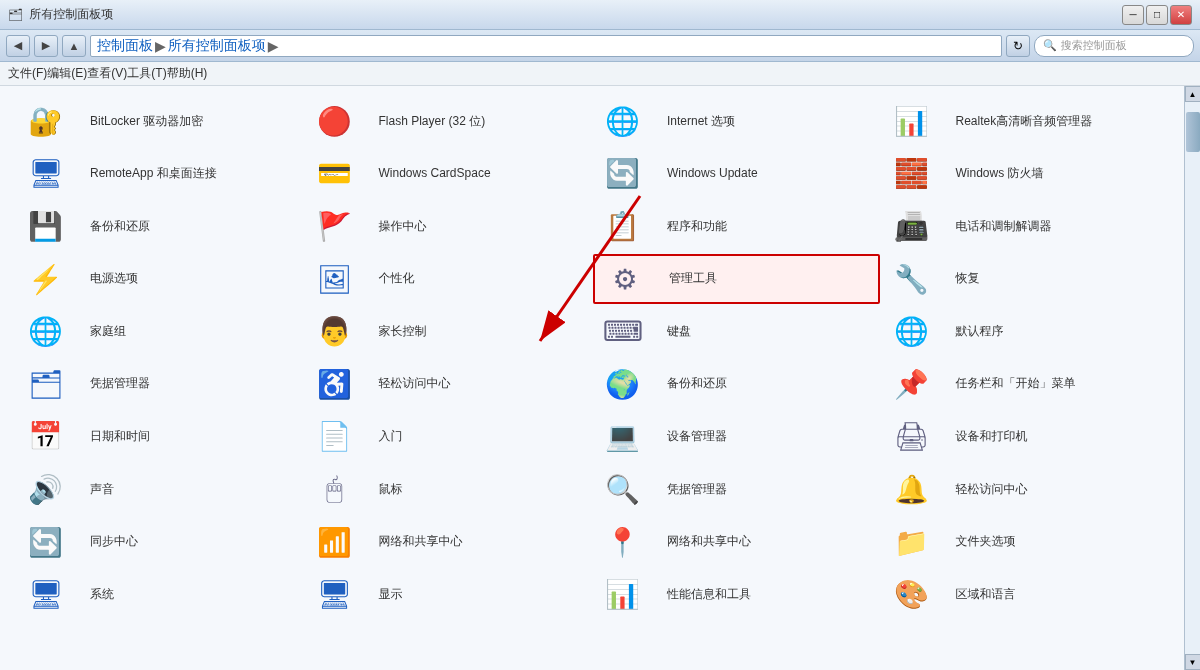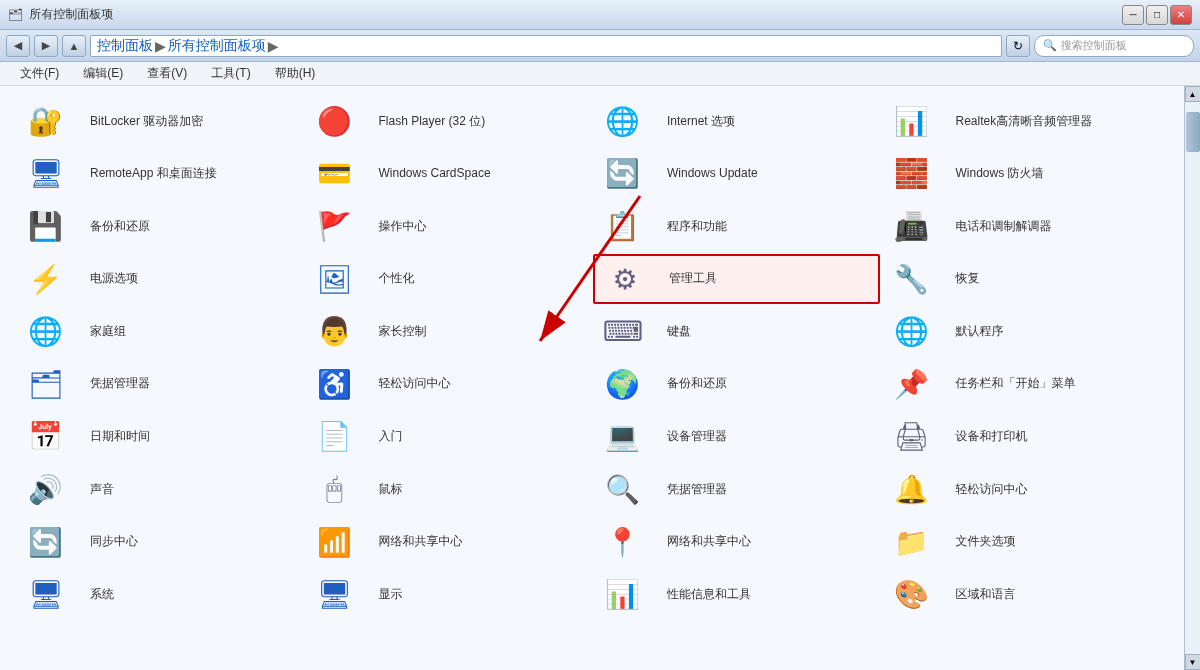--- a/index.html
+++ b/index.html
@@ -36,22 +36,22 @@
     .addr-path .sep { color: #666; margin: 0 2px; }
     .refresh-btn { width: 24px; height: 22px; background: linear-gradient(to bottom, #e8f0f8, #c0d0e4); border: 1px solid #90a8c0; border-radius: 3px; display: flex; align-items: center; justify-content: center; cursor: pointer; font-size: 12px; }
     .search-box { width: 160px; height: 22px; border: 1px solid #90a8c0; border-radius: 10px; background: white; display: flex; align-items: center; padding: 0 8px; font-size: 11px; color: #999; gap: 4px; }
 
     
     .menu-bar {
       height: 24px;
       background: #f0f4f8;
       display: flex;
       align-items: center;
-      padding: 0 20px;
-      gap: 24px;
+      padding: 0 8px;
+      gap: 0;
       border-bottom: 1px solid #d0d8e0;
     }
     .menu-item { font-size: 12px; color: #333; cursor: pointer; }
 
     
     .content-area {
       display: flex;
       height: calc(670px - 30px - 32px - 24px);
     }
 

